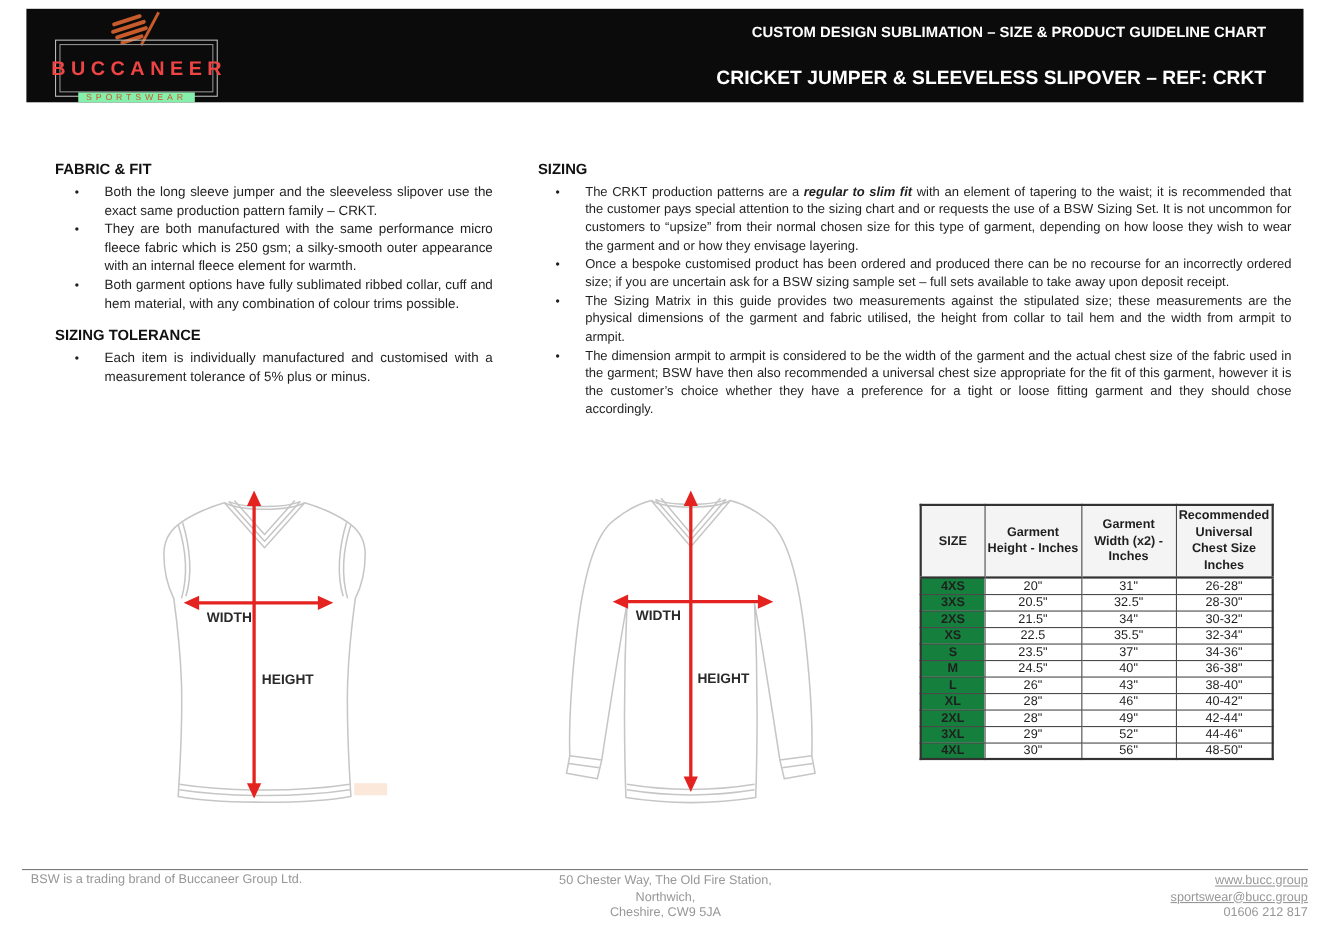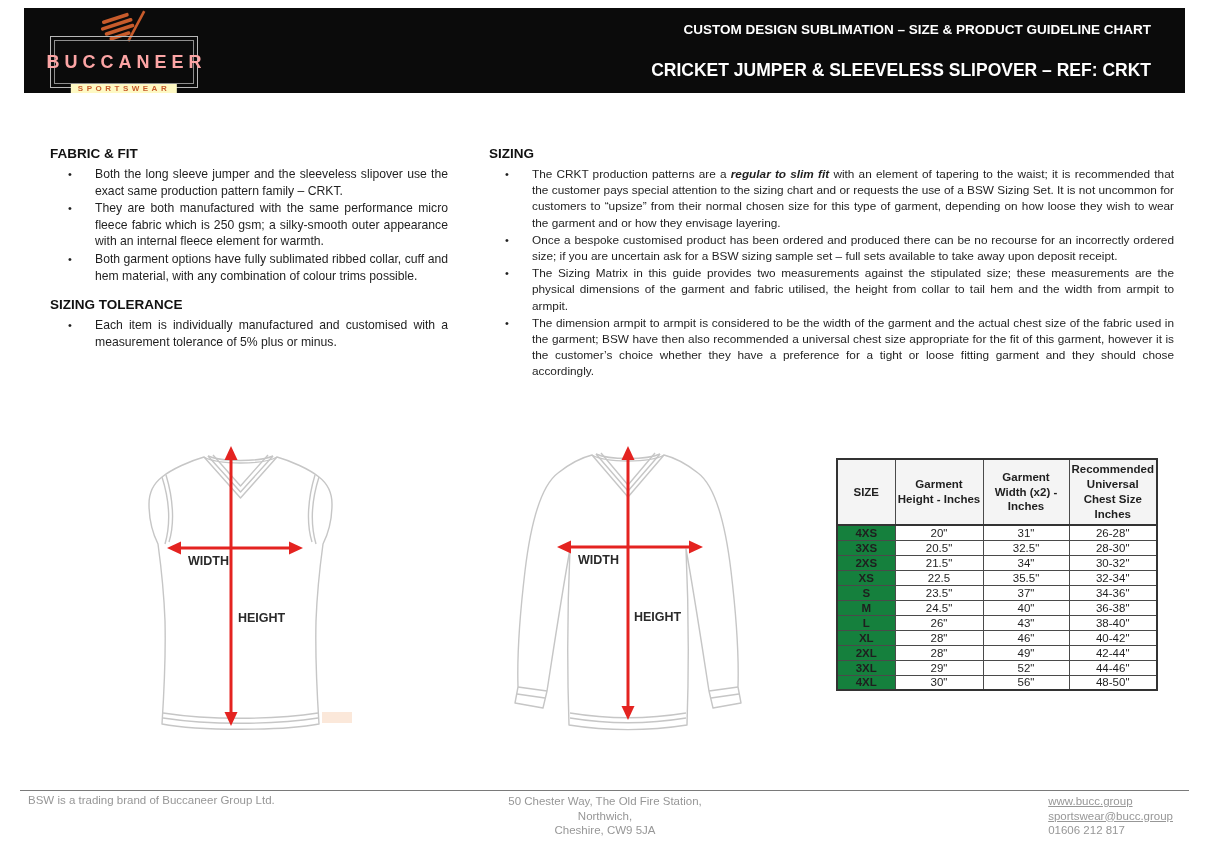--- a/index.html
+++ b/index.html
@@ -5,23 +5,23 @@
   html,body{margin:0;padding:0;background:#ffffff;}
   .page{position:relative;width:1209px;height:852px;background:#ffffff;overflow:hidden;
         font-family:"Liberation Sans",sans-serif;color:#1f1f1f;}
 
   
   .topbar{position:absolute;left:24px;top:8px;width:1161px;height:85px;background:#0b0b0b;}
   .logo{position:absolute;left:22px;top:2px;width:160px;height:82px;}
   .logo-box{position:absolute;left:4px;top:26px;width:146px;height:50px;border:1px solid #b9b9b9;}
   .logo-box-inner{position:absolute;left:3px;top:3px;right:3px;bottom:3px;border:1px solid #8f8f8f;
         display:flex;align-items:center;justify-content:center;}
-  .logo-brand{color:#fca5a5;font-weight:bold;font-size:18px;letter-spacing:5px;padding-left:5px;white-space:nowrap;}
-  .logo-sub{position:absolute;left:50%;bottom:-6px;transform:translateX(-50%);background:#fef9c3;
-        padding:0 7px;color:#c75b2b;font-weight:bold;font-size:8px;letter-spacing:3.5px;white-space:nowrap;}
+  .logo-brand{color:#ef4444;font-weight:bold;font-size:18px;letter-spacing:5px;padding-left:5px;white-space:nowrap;}
+  .logo-sub{position:absolute;left:50%;bottom:-6px;transform:translateX(-50%);background:#86efac;
+        padding:0 7px;color:#c75b2b;font-weight:normal;font-size:8px;letter-spacing:3.5px;white-space:nowrap;}
   .logo-flag{position:absolute;left:48px;top:-4px;}
   .h-title1{position:absolute;right:34px;top:14px;color:#ffffff;font-weight:bold;font-size:13.5px;white-space:nowrap;}
   .h-title2{position:absolute;right:34px;top:52px;color:#ffffff;font-weight:bold;font-size:17.5px;white-space:nowrap;}
 
   
   .col-left{position:absolute;left:38px;top:146px;width:410px;}
   .col-right{position:absolute;left:477px;top:146px;width:697px;}
   .sec-heading{font-size:13.5px;font-weight:bold;color:#111111;margin:0 0 5px 12px;}
   .sec-heading.mt{margin-top:10px;}
   .blist{margin:0 0 13px 0;}
@@ -45,21 +45,21 @@
   .size-table thead th{height:66px;font-weight:bold;background:#f4f4f4;line-height:1.3;border-bottom:2px solid #333333;}
   .size-table td{height:15px;background:#ffffff;}
   .size-table td.size-col{background:#15803d;font-weight:bold;}
   .c0{width:58px;} .c1{width:88px;} .c2{width:86px;} .c3{width:79px;}
 
   
   .footer-line{position:absolute;left:20px;top:790px;width:1169px;border-top:1px solid #7a7a7a;}
   .footer-left{position:absolute;left:28px;top:794px;font-size:11.5px;color:#979797;}
   .footer-center{position:absolute;left:455px;top:794px;width:300px;text-align:center;
         font-size:11.5px;line-height:14.5px;color:#979797;}
-  .footer-right{position:absolute;right:36px;top:794px;font-size:11.5px;
+  .footer-right{position:absolute;right:20px;top:794px;text-align:right;font-size:11.5px;
         line-height:14.5px;color:#979797;}
   .footer-right a{color:#979797;text-decoration:underline;cursor:pointer;display:block;}
 </style>
 </head>
 <body>
 
 <div class="page">
 
   <div class="topbar">
     <div class="logo">

